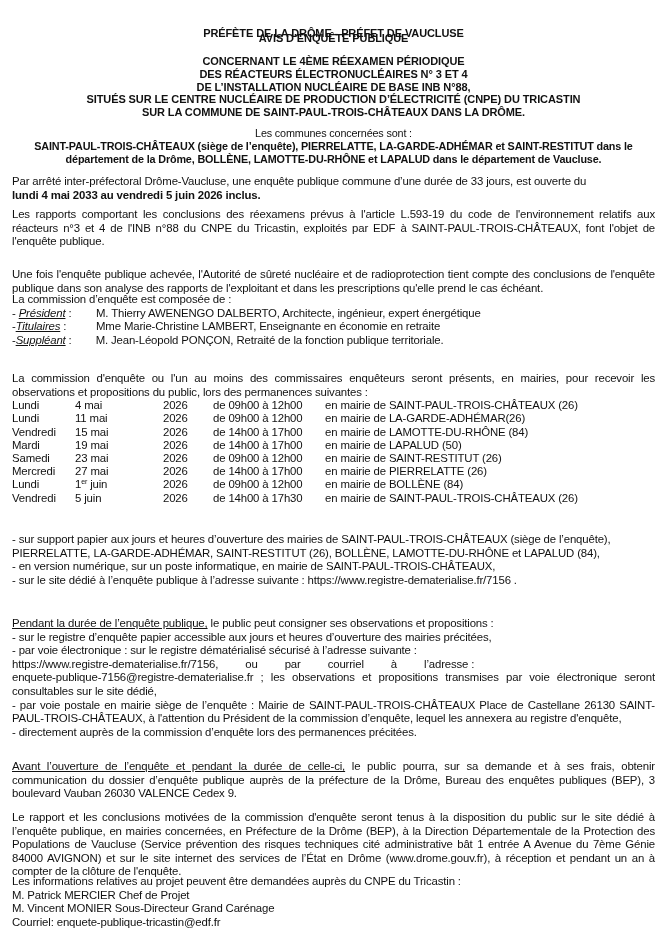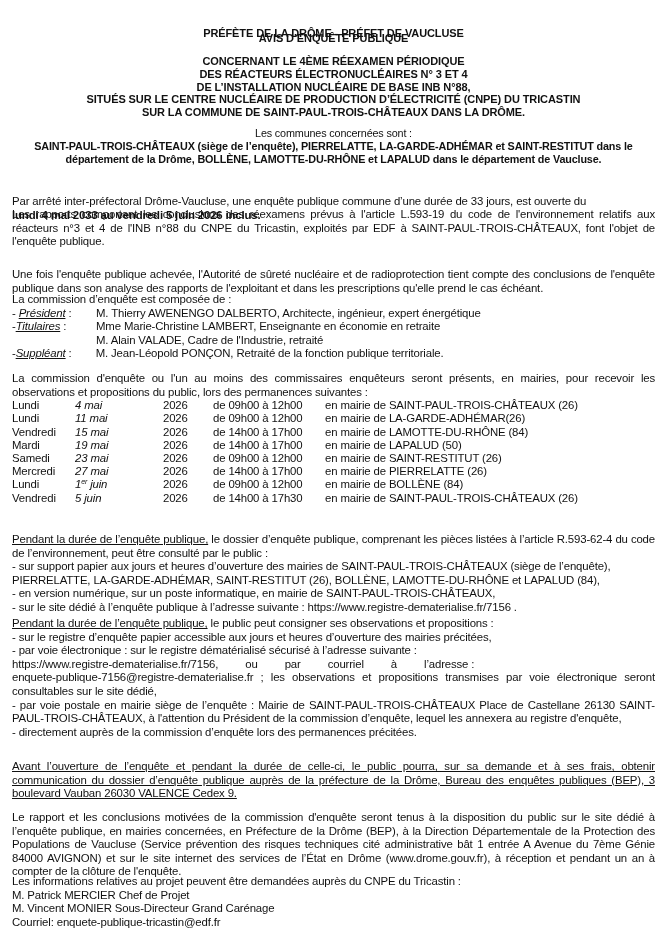--- a/index.html
+++ b/index.html
@@ -16,21 +16,21 @@
   .bold { font-weight: bold; }
   .block { position: absolute; left: 12px; width: 643px; }
   .justify { text-align: justify; text-align-last: left; }
   .u { text-decoration: underline; }
   .ui { text-decoration: underline; font-style: italic; }
   .commission-row { display: flex; gap: 20px; }
   .commission-row .role { width: 64px; flex: none; }
   .sched-row { display: flex; height: 13.2px; }
   .sched-row span { white-space: nowrap; }
   .c-day { width: 63px; }
-  .c-date { width: 88px; font-style: italic; }
+  .c-date { width: 88px; }
   .c-year { width: 50px; }
   .c-time { width: 112px; }
   .spread { display: flex; justify-content: flex-start; gap: 27px; }
   sup { font-size: 7px; line-height: 0; vertical-align: 4px; }
 </style>
 </head>
 <body>
 
 <div class="page">
 
@@ -44,42 +44,41 @@
     <div>SITUÉS SUR LE CENTRE NUCLÉAIRE DE PRODUCTION D’ÉLECTRICITÉ (CNPE) DU TRICASTIN</div>
     <div>SUR LA COMMUNE DE SAINT-PAUL-TROIS-CHÂTEAUX DANS LA DRÔME.</div>
   </div>
 
   <div style="position:absolute; top:127px; left:0; width:667px; text-align:center; font-size:10.8px; line-height:12.8px;">
     <div>Les communes concernées sont :</div>
     <div class="bold">SAINT-PAUL-TROIS-CHÂTEAUX (siège de l’enquête), PIERRELATTE, LA-GARDE-ADHÉMAR et SAINT-RESTITUT dans le</div>
     <div class="bold">département de la Drôme, BOLLÈNE, LAMOTTE-DU-RHÔNE et LAPALUD dans le département de Vaucluse.</div>
   </div>
 
-  <div class="block" style="top:175px;margin-top:20px;">
+  <div class="block" style="top:175px;">
     <div>Par arrêté inter-préfectoral Drôme-Vaucluse, une enquête publique commune d’une durée de 33 jours, est ouverte du</div>
     <div class="bold">lundi 4 mai 2033 au vendredi 5 juin 2026 inclus.</div>
   </div>
 
   <div class="block justify" style="top:208px;">Les rapports comportant les conclusions des réexamens prévus à l'article L.593-19 du code de l'environnement relatifs aux réacteurs n°3 et 4 de l'INB n°88 du CNPE du Tricastin, exploités par EDF à SAINT-PAUL-TROIS-CHÂTEAUX, font l'objet de l'enquête publique.</div>
 
   <div class="block justify" style="top:268px;">Une fois l'enquête publique achevée, l'Autorité de sûreté nucléaire et de radioprotection tient compte des conclusions de l'enquête publique dans son analyse des rapports de l'exploitant et dans les prescriptions qu'elle prend le cas échéant.</div>
 
   <div class="block" style="top:293px;">
     <div>La commission d’enquête est composée de :</div>
     <div class="commission-row">
       <span class="role">- <span class="ui">Président</span> :</span>
       <span>M. Thierry AWENENGO DALBERTO, Architecte, ingénieur, expert énergétique</span>
     </div>
     <div class="commission-row">
       <span class="role">-<span class="ui">Titulaires</span> :</span>
       <span>Mme Marie-Christine LAMBERT, Enseignante en économie en retraite</span>
     </div>
     <div class="commission-row">
       <span class="role"></span>
-      <span>M. Alain VALADE, Cadre de l'Industrie, retraité</span>
     </div>
     <div class="commission-row">
       <span class="role" style="width:auto; margin-right:4px;">-<span class="ui">Suppléant</span> :</span>
       <span>M. Jean-Léopold PONÇON, Retraité de la fonction publique territoriale.</span>
     </div>
   </div>
 
   <div class="block" style="top:372px;">
     <div class="justify">La commission d'enquête ou l'un au moins des commissaires enquêteurs seront présents, en mairies, pour recevoir les observations et propositions du public, lors des permanences suivantes :</div>
     <div style="margin-top:0px;">
@@ -136,21 +135,20 @@
         <span class="c-day">Vendredi</span>
         <span class="c-date">5 juin</span>
         <span class="c-year">2026</span>
         <span class="c-time">de 14h00 à 17h30</span>
         <span>en mairie de SAINT-PAUL-TROIS-CHÂTEAUX (26)</span>
       </div>
     </div>
   </div>
 
   <div class="block" style="top:533px;">
-    <div class="justify"><span class="u">Pendant la durée de l’enquête publique,</span><span> le dossier d’enquête publique, comprenant les pièces listées à l’article R.593-62-4 du code de l’environnement, peut être consulté par le public :</span></div>
     <div>- sur support papier aux jours et heures d’ouverture des mairies de SAINT-PAUL-TROIS-CHÂTEAUX (siège de l’enquête), PIERRELATTE, LA-GARDE-ADHÉMAR, SAINT-RESTITUT (26), BOLLÈNE, LAMOTTE-DU-RHÔNE et LAPALUD (84),</div>
     <div>- en version numérique, sur un poste informatique, en mairie de SAINT-PAUL-TROIS-CHÂTEAUX,</div>
     <div>- sur le site dédié à l’enquête publique à l’adresse suivante : https://www.registre-dematerialise.fr/7156 .</div>
   </div>
 
   <div class="block" style="top:617px;">
     <div><span class="u">Pendant la durée de l’enquête publique,</span><span> le public peut consigner ses observations et propositions :</span></div>
     <div>- sur le registre d’enquête papier accessible aux jours et heures d’ouverture des mairies précitées,</div>
     <div>- par voie électronique : sur le registre dématérialisé sécurisé à l’adresse suivante :</div>
     <div class="spread">
@@ -159,21 +157,21 @@
       <span>par</span>
       <span>courriel</span>
       <span>à</span>
       <span>l’adresse :</span>
     </div>
     <div class="justify">enquete-publique-7156@registre-dematerialise.fr ; les observations et propositions transmises par voie électronique seront consultables sur le site dédié,</div>
     <div class="justify">- par voie postale en mairie siège de l’enquête : Mairie de SAINT-PAUL-TROIS-CHÂTEAUX Place de Castellane 26130 SAINT-PAUL-TROIS-CHÂTEAUX, à l'attention du Président de la commission d’enquête, lequel les annexera au registre d'enquête,</div>
     <div>- directement auprès de la commission d’enquête lors des permanences précitées.</div>
   </div>
 
-  <div class="block justify" style="top:760px;text-decoration:underline;"><span class="u">Avant l’ouverture de l’enquête et pendant la durée de celle-ci,</span><span> le public pourra, sur sa demande et à ses frais, obtenir communication du dossier d’enquête publique auprès de la préfecture de la Drôme, Bureau des enquêtes publiques (BEP), 3 boulevard Vauban 26030 VALENCE Cedex 9.</span></div>
+  <div class="block justify" style="top:760px;"><span class="u">Avant l’ouverture de l’enquête et pendant la durée de celle-ci,</span><span> le public pourra, sur sa demande et à ses frais, obtenir communication du dossier d’enquête publique auprès de la préfecture de la Drôme, Bureau des enquêtes publiques (BEP), 3 boulevard Vauban 26030 VALENCE Cedex 9.</span></div>
 
   <div class="block justify" style="top:811px;">Le rapport et les conclusions motivées de la commission d'enquête seront tenus à la disposition du public sur le site dédié à l’enquête publique, en mairies concernées, en Préfecture de la Drôme (BEP), à la Direction Départementale de la Protection des Populations de Vaucluse (Service prévention des risques techniques cité administrative bât 1 entrée A Avenue du 7ème Génie 84000 AVIGNON) et sur le site internet des services de l’État en Drôme (www.drome.gouv.fr), à réception et pendant un an à compter de la clôture de l'enquête.</div>
 
   <div class="block" style="top:875px;">
     <div>Les informations relatives au projet peuvent être demandées auprès du CNPE du Tricastin :</div>
     <div>M. Patrick MERCIER Chef de Projet</div>
     <div>M. Vincent MONIER Sous-Directeur Grand Carénage</div>
     <div>Courriel: enquete-publique-tricastin@edf.fr</div>
   </div>
 

